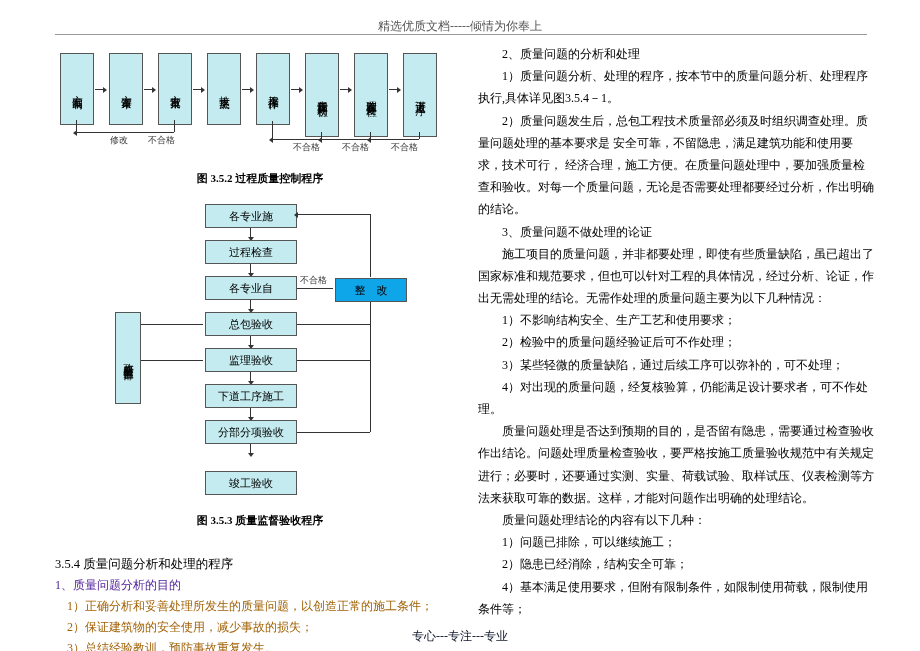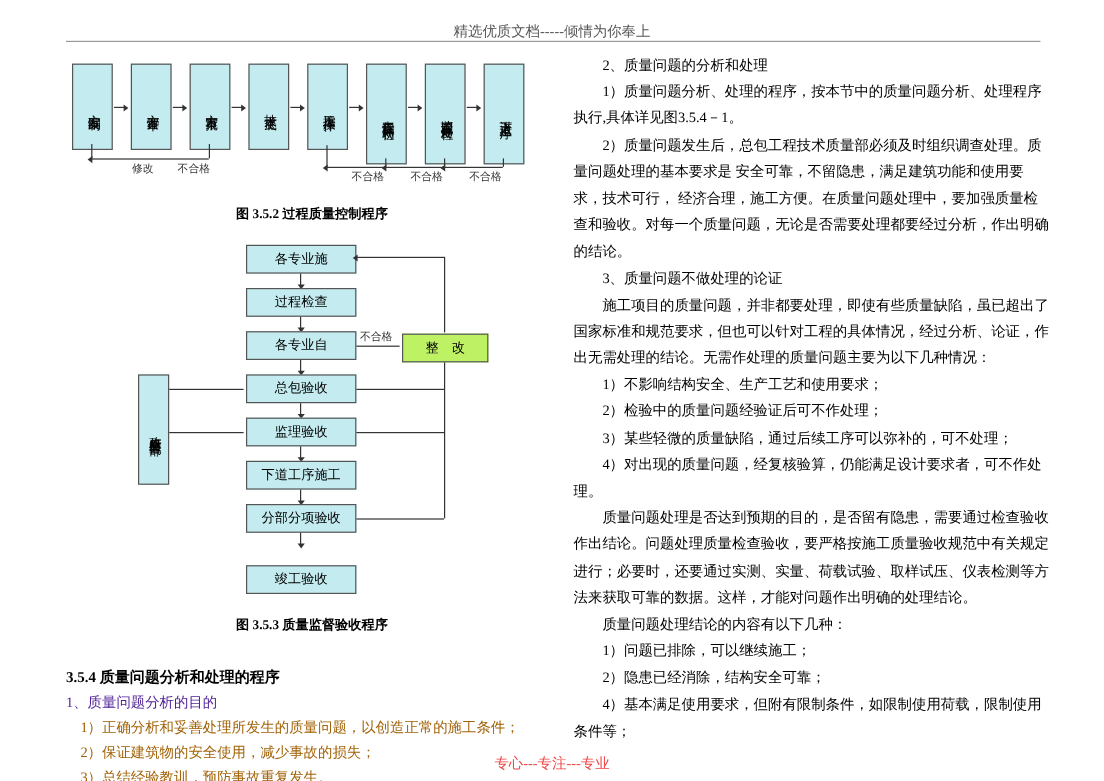--- a/index.html
+++ b/index.html
@@ -1,46 +1,46 @@
 <!DOCTYPE html>
 <html><head>
   <meta charset="utf-8">
   <style>
     body { margin:0; padding:0; font-family:"SimSun","宋体",serif; background:#fff; }
     .page { width:920px; height:651px; position:relative; background:#fff; }
     .rule-top { border-top:1px solid #999; position:absolute; top:34px; left:55px; width:812px; }
     .header { position:absolute; top:18px; left:0; width:920px; text-align:center; font-size:12px; color:#555; }
-    .footer { position:absolute; bottom:6px; left:0; width:920px; text-align:center; font-size:12px; color:#ef4444; }
+    .footer { position:absolute; bottom:6px; left:0; width:920px; text-align:center; font-size:12px; color:#0f172a; }
     .col-left { position:absolute; left:55px; top:45px; width:410px; }
     .col-right { position:absolute; left:478px; top:43px; width:398px; font-size:12px; color:#000; line-height:1.85; }
     .col-right p { margin:0; }
     .indent1 { text-indent:2em; }
     .fig-caption { text-align:center; font-size:11px; margin:16px 0; font-weight:bold; }
-    .sec-title { font-size:12.5px; font-weight:bold; margin-top:28px; }
+    .sec-title { font-size:12.5px; font-weight:normal; margin-top:28px; }
     .sub-item { font-size:12px; margin:4px 0 0 0; color:#4c1d95; }
     .sub-sub { font-size:12px; margin:4px 0 0 12px; color:#a16207; }
 
     
     .fig352 { position:relative; width:410px; height:110px; }
     .box352 { position:absolute; width:32px; background:#c4ecf0; border:1px solid #555; font-size:10.5px; text-align:center; writing-mode:vertical-rl; display:flex; align-items:center; justify-content:center; letter-spacing:1px; padding:3px 0; }
     .h64 { height:64px; top:8px; }
     .h76 { height:76px; top:8px; }
     .arrow-r { position:absolute; width:9px; height:0; border-top:1px solid #333; top:44px; }
     .arrow-r:after { content:""; position:absolute; right:-3px; top:-3px; border-left:4px solid #333; border-top:3px solid transparent; border-bottom:3px solid transparent; }
     .arrow-l { position:absolute; height:0; border-top:1px solid #333; }
     .arrow-l:after { content:""; position:absolute; left:-3px; top:-3px; border-right:4px solid #333; border-top:3px solid transparent; border-bottom:3px solid transparent; }
     .tiny-label { position:absolute; font-size:9px; color:#333; }
 
     
     .fig353 { position:relative; width:340px; height:295px; margin-left:40px; }
     .box353 { position:absolute; width:90px; height:22px; background:#c4ecf0; border:1px solid #555; font-size:11px; text-align:center; line-height:22px; left:110px; }
     .arrow-d { position:absolute; left:155px; width:0; height:10px; border-left:1px solid #333; }
     .arrow-d:after { content:""; position:absolute; left:-3px; bottom:-3px; border-top:4px solid #333; border-left:3px solid transparent; border-right:3px solid transparent; }
     .sidebox { position:absolute; width:24px; height:90px; background:#c4ecf0; border:1px solid #555; font-size:10.5px; writing-mode:vertical-rl; display:flex; align-items:center; justify-content:center; letter-spacing:1px; }
-    .rework { position:absolute; width:70px; height:22px; background:#bef264; border:1px solid #555; font-size:11px; text-align:center; line-height:22px; }
+    .rework { position:absolute; width:70px; height:22px; background:#0ea5e9; border:1px solid #555; font-size:11px; text-align:center; line-height:22px; }
   </style>
 </head>
 <body>
 <div class="page">
 
   <div class="header">精选优质文档-----倾情为你奉上</div>
   <div class="rule-top"></div>
 
   <div class="col-left">
 

